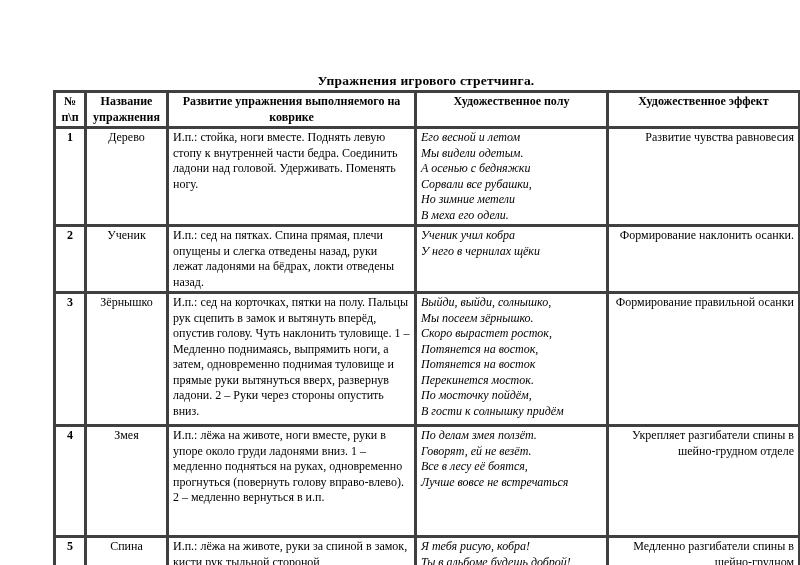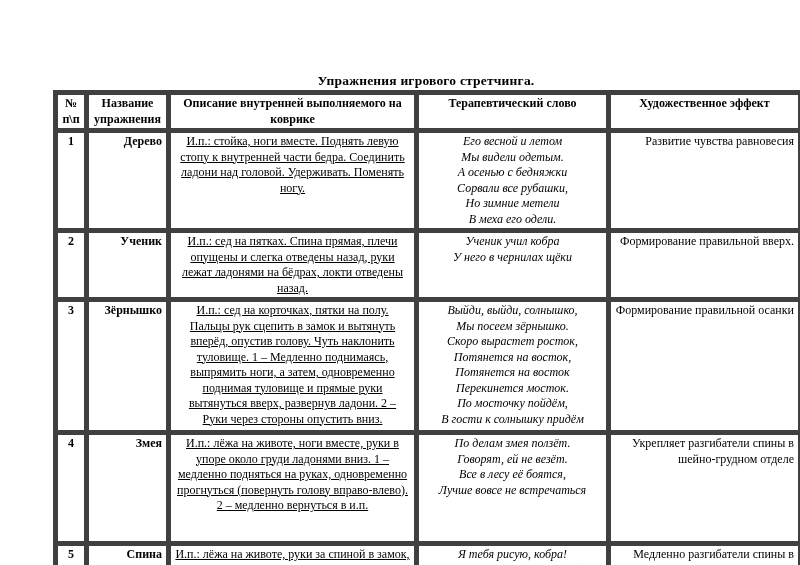--- a/index.html
+++ b/index.html
@@ -23,31 +23,30 @@
   table.ex-table {
     position: absolute;
     left: 27px; top: 64px;
     width: 745px;
     border-collapse: collapse;
     table-layout: fixed;
     font-size: 12px;
     line-height: 15.5px;
   }
   table.ex-table td, table.ex-table th {
-    border: 5px solid #404040;
+    border: 3px solid #404040;
     vertical-align: top;
     padding: 1px 4px;
     overflow: hidden;
   }
   th { font-weight: bold; text-align: center; padding: 2px 2px; }
   td.c-num   { text-align: center; font-weight: bold; }
-  td.c-name  { text-align: right; font-weight: bold; }
-  td.c-desc  { text-align: center; text-decoration: underline; }
+  td.c-name  { text-align: center; font-weight: normal; }
+  td.c-desc  { text-align: left; }
   td.c-poem  {
-    text-align: center;
     font-style: italic;
     vertical-align: middle;
     white-space: pre-line;
   }
   td.c-effect { text-align: right; }
   tr.h-row  { height: 33px; }
   tr.r-0 { height: 92px; }
   tr.r-1 { height: 64px; }
   tr.r-2 { height: 133px; }
   tr.r-3 { height: 111px; }
@@ -65,22 +64,22 @@
       <col style="width:31px">
       <col style="width:82px">
       <col style="width:248px">
       <col style="width:192px">
       <col style="width:192px">
     </colgroup>
     <tbody>
       <tr class="h-row">
         <th>№ п\п</th>
         <th>Название упражнения</th>
-        <th>Описание внутренней выполняемого на коврике</th>
-        <th>Терапевтический слово</th>
+        <th>Развитие упражнения выполняемого на коврике</th>
+        <th>Художественное полу</th>
         <th>Художественное эффект</th>
       </tr>
 
       <tr class="r-0">
         <td class="c-num">1</td>
         <td class="c-name">Дерево</td>
         <td class="c-desc">И.п.: стойка, ноги вместе. Поднять левую стопу к внутренней части бедра. Соединить ладони над головой. Удерживать. Поменять ногу.</td>
         <td class="c-poem">Его весной и летом
 Мы видели одетым.
 А осенью с бедняжки
@@ -89,21 +88,21 @@
 В меха его одели.</td>
         <td class="c-effect">Развитие чувства равновесия</td>
       </tr>
 
       <tr class="r-1">
         <td class="c-num">2</td>
         <td class="c-name">Ученик</td>
         <td class="c-desc">И.п.: сед на пятках. Спина прямая, плечи опущены и слегка отведены назад, руки лежат ладонями на бёдрах, локти отведены назад.</td>
         <td class="c-poem">Ученик учил кобра
 У него в чернилах щёки</td>
-        <td class="c-effect">Формирование правильной вверх.</td>
+        <td class="c-effect">Формирование наклонить осанки.</td>
       </tr>
 
       <tr class="r-2">
         <td class="c-num">3</td>
         <td class="c-name">Зёрнышко</td>
         <td class="c-desc">И.п.: сед на корточках, пятки на полу. Пальцы рук сцепить в замок и вытянуть вперёд, опустив голову. Чуть наклонить туловище. 1 – Медленно поднимаясь, выпрямить ноги, а затем, одновременно поднимая туловище и прямые руки вытянуться вверх, развернув ладони. 2 – Руки через стороны опустить вниз.</td>
         <td class="c-poem">Выйди, выйди, солнышко,
 Мы посеем зёрнышко.
 Скоро вырастет росток,
 Потянется на восток,

